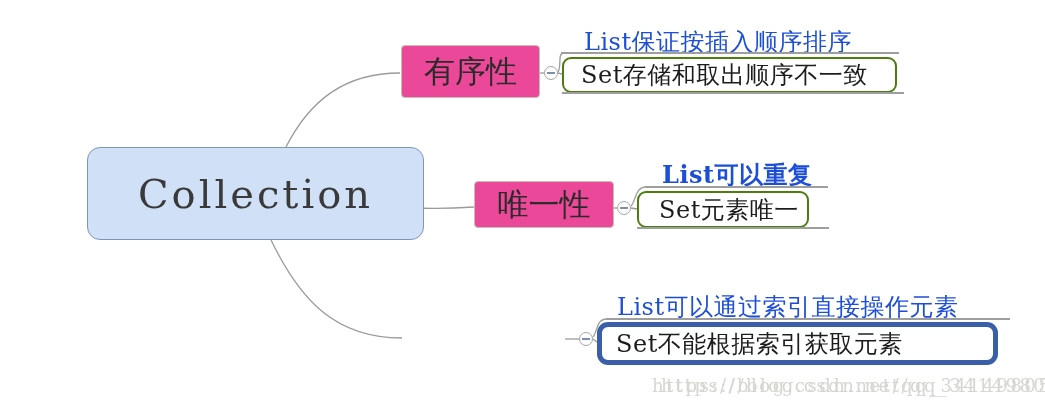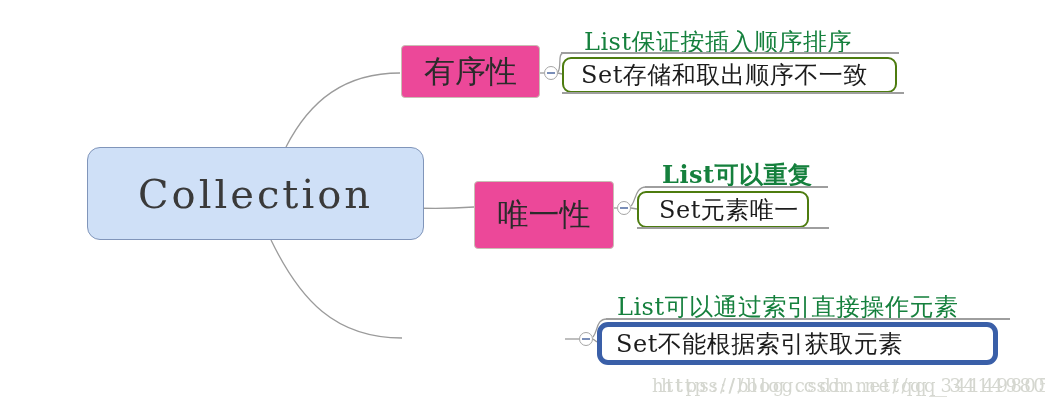--- a/index.html
+++ b/index.html
@@ -25,25 +25,25 @@
     border-radius:13px;
     font-size:40px;letter-spacing:3px;color:#3a3a3a;margin-left:44px;
   }
   .branch{
     background:#ec4899;
     border:1px solid #c8beb4;
     border-radius:4px;
     font-size:31px;color:#2b2b2b;
   }
   .b1{left:401px;top:45px;width:139px;height:53px;}
-  .b2{left:474px;top:181px;width:140px;height:68px;}
+  .b2{left:474px;top:181px;width:140px;height:47px;}
   .b3{left:402px;top:311px;width:163px;height:53px;}
   .child-text{
     position:absolute;z-index:2;
-    font-size:24px;color:#15803d;letter-spacing:0.5px;
+    font-size:24px;color:#1d4ed8;letter-spacing:0.5px;
     white-space:nowrap;
   }
   .underline{
     position:absolute;z-index:2;
     height:1.5px;background:#9e9e9e;
   }
   .child-box{
     position:absolute;z-index:2;
     box-sizing:border-box;
     background:#ffffff;

